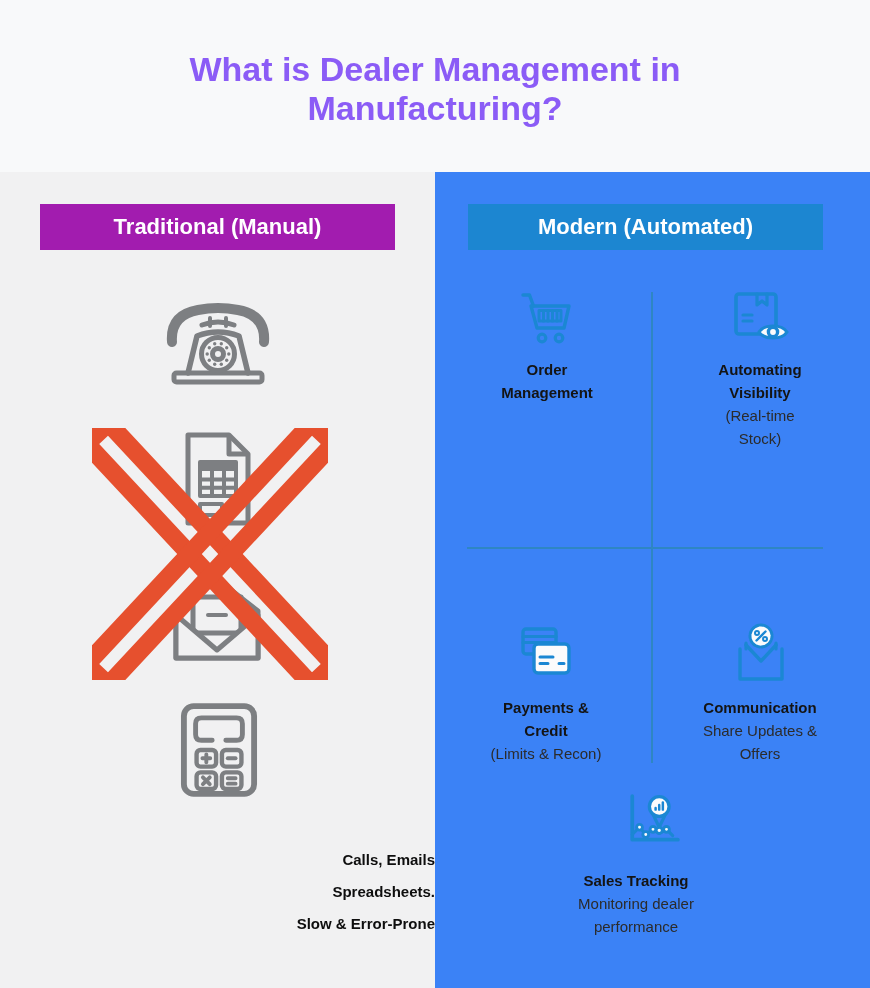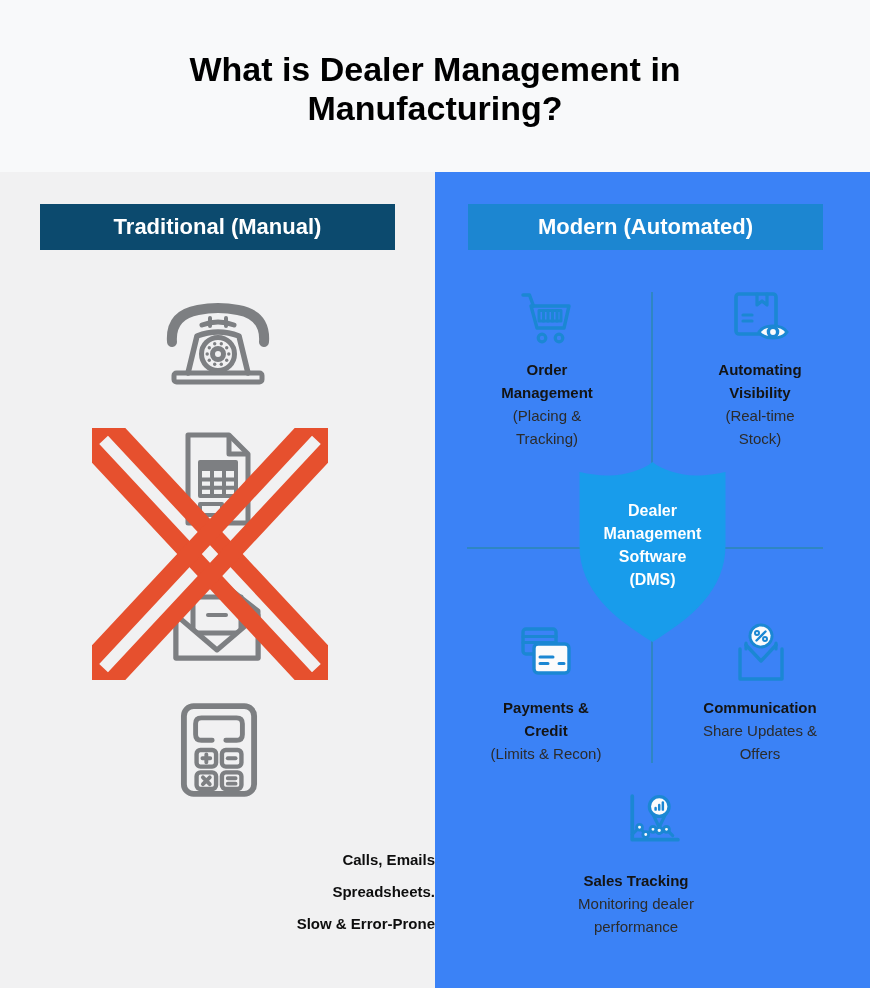--- a/index.html
+++ b/index.html
@@ -4,34 +4,34 @@
 <style>
   html,body{margin:0;padding:0;background:#e9e9ea;}
   .canvas{
     position:relative;width:870px;height:988px;margin:0 auto;
     background:#f8f9fa;overflow:hidden;
     font-family:"Liberation Sans",sans-serif;
   }
   .title{
     position:absolute;top:50px;left:50%;transform:translateX(-50%);
     width:680px;text-align:center;
-    font-size:34px;line-height:39px;font-weight:700;color:#000000;
+    font-size:34px;line-height:39px;font-weight:700;color:#8b5cf6;
   }
   .subtitle{
     position:absolute;top:146px;left:0;right:0;text-align:center;
     font-size:16px;line-height:21px;color:#121212;
   }
   .panel{position:absolute;top:172px;width:435px;height:816px;}
   .panel-left{left:0;background:#f1f1f2;}
   .panel-right{left:435px;background:#3b82f6;}
   .hdr{
     position:absolute;top:32px;height:46px;line-height:46px;width:355px;
     text-align:center;color:#ffffff;font-size:22px;font-weight:700;
   }
-  .hdr-gray{left:40px;background:#0c4a6e;}
+  .hdr-gray{left:40px;background:#a21caf;}
   .hdr-blue{left:33px;background:#1c86d1;}
   .abs{position:absolute;}
   .pre{white-space:pre-line;}
   .caption{
     position:absolute;top:672px;left:0;right:0;text-align:right;
     font-size:15px;line-height:32px;font-weight:700;color:#0e0e0e;
   }
   .divider{position:absolute;background:#2e86c3;z-index:1;}
   .div-v{left:216px;top:120px;width:2px;height:471px;}
   .div-h{left:32px;top:375px;width:356px;height:2px;}
@@ -171,36 +171,26 @@
           <path d="M25,4 V15 L30,11 L35,15 V4" fill="none" stroke-width="3.2"></path>
           <path d="M11,25 h9 M11,31 h9" fill="none" stroke-width="3.2"></path>
           <path d="M27,42 C32,34 50,34 55,42 C50,50 32,50 27,42 Z" fill="#fbfbfc" stroke-width="3.2"></path>
           <circle cx="41" cy="42" r="4.6" fill="none" stroke-width="3.4"></circle>
         </g>
       </svg>
     </div>
 
     <div class="feat f-order">
       <div class="feat-label w110">Order Management</div>
-      <div class="feat-sub w110">(Placing &amp; Tracking)</div>
     </div>
     <div class="feat f-inventory">
       <div class="feat-label w110">Automating Visibility</div>
       <div class="feat-sub w108">(Real-time Stock)</div>
     </div>
 
-    <div class="shield-wrap">
-      <svg width="149" height="182" viewBox="0 0 149 182">
-        <path d="M74.5,1 C84,9 103,14.5 117,14.5 C131,14.5 140,12.5 147.5,11 L147.5,84 C147.5,130 113,157 74.5,181 C36,157 1.5,130 1.5,84 L1.5,11 C9,12.5 18,14.5 32,14.5 C46,14.5 65,9 74.5,1 Z" fill="#189ceb"></path>
-      </svg>
-      <div class="shield-text pre">Dealer
-Management
-Software
-(DMS)</div>
-    </div>
 
     <div class="abs icon" style="left:85px;top:454px;">
       <svg width="52" height="51" viewBox="0 0 52 51">
         <g stroke="#1b87d3" stroke-linecap="round" stroke-linejoin="round">
           <rect x="3" y="3" width="33" height="25" rx="3" fill="none" stroke-width="3.4"></rect>
           <path d="M3,10.5 H36 M3,16.5 H36" fill="none" stroke-width="3.2"></path>
           <rect x="14" y="18" width="35" height="29" rx="4" fill="#fbfbfc" stroke-width="3.4"></rect>
           <path d="M20,31 h13 M20,37.5 h8 M39,37.5 h5" fill="none" stroke-width="3"></path>
         </g>
       </svg>

